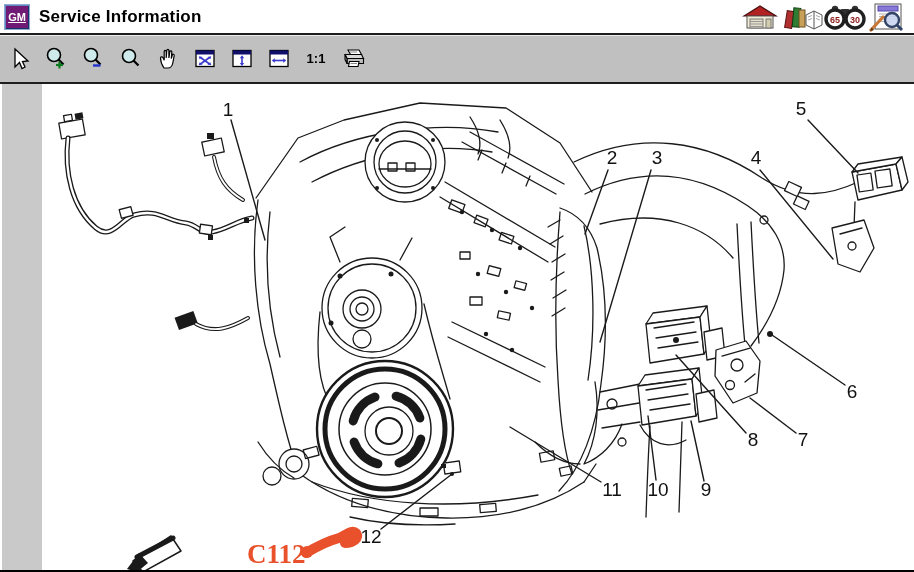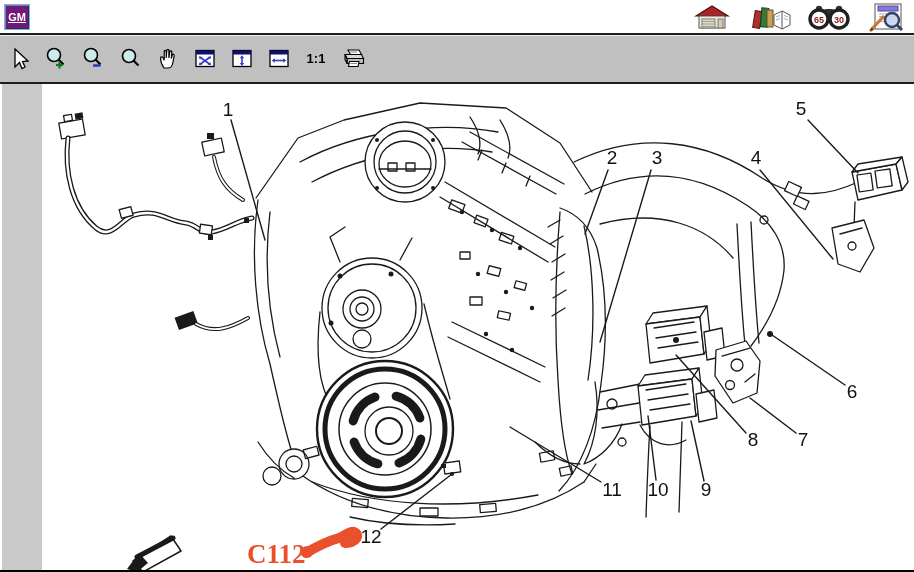--- a/index.html
+++ b/index.html
@@ -4,21 +4,21 @@
 <style>
   html,body{margin:0;padding:0;background:#fff;}
   body{width:914px;height:572px;overflow:hidden;font-family:"Liberation Sans",sans-serif;-webkit-font-smoothing:antialiased;}
 
   
   .titlebar{height:33px;background:#ffffff;display:flex;align-items:center;position:relative;}
   .gm-logo{width:24px;height:24px;margin-left:4px;background:#701a75;border:1px solid #8fa8cf;
            color:#fff;font-weight:bold;font-size:11px;display:flex;align-items:center;justify-content:center;
            text-decoration:underline;box-shadow:inset 1px 1px 0 #5d86c6, inset -1px -1px 0 #17356b;}
   .app-title{font-size:17px;font-weight:bold;color:#000;margin-left:9px;letter-spacing:.2px;}
-  .header-icons{margin-left:auto;display:flex;align-items:center;gap:16px;margin-right:6px;}
+  .header-icons{margin-left:auto;display:flex;align-items:center;margin-right:6px;}
   .hicon{width:42px;height:29px;display:flex;align-items:center;justify-content:center;cursor:pointer;}
 
   
   .toolbar{height:51px;background:#c0c0c0;border-top:2px solid #1d1d1d;border-bottom:2px solid #1d1d1d;
            box-sizing:border-box;display:flex;align-items:center;padding-left:6px;gap:9px;
            box-shadow:inset 0 1px 0 #ececec;}
   .tool-btn{width:28px;height:28px;display:flex;align-items:center;justify-content:center;cursor:pointer;}
   .ratio-label{font-size:13px;font-weight:bold;color:#000;padding:0 3px;}
 
   
@@ -31,20 +31,21 @@
   .lineart .wfill{fill:#ffffff;}
   .lineart .dfill{fill:#1a1a1a;stroke:none;}
   .callout-text{font-family:"Liberation Sans",sans-serif;font-size:19px;fill:#111;}
   .c112-text{font-family:"Liberation Serif",serif;font-size:27px;font-weight:bold;}
 </style>
 </head>
 <body>
 
 <div class="titlebar">
   <div class="gm-logo">GM</div>
+  <div class="app-title">Service Information</div>
 
   <div class="header-icons">
 
     <div class="hicon">
       <svg width="40" height="28" viewBox="0 0 40 28">
         <polygon points="3,13 19,3 35,13" fill="#b22222" stroke="#4a1010" stroke-width="1.2"></polygon>
         <rect x="6" y="13" width="26" height="12" fill="#f2ecd6" stroke="#555" stroke-width="1"></rect>
         <rect x="9" y="16" width="13" height="9" fill="#e6deca" stroke="#777" stroke-width="1"></rect>
         <line x1="9" y1="18.5" x2="22" y2="18.5" stroke="#999" stroke-width="1"></line>
         <line x1="9" y1="21" x2="22" y2="21" stroke="#999" stroke-width="1"></line>

